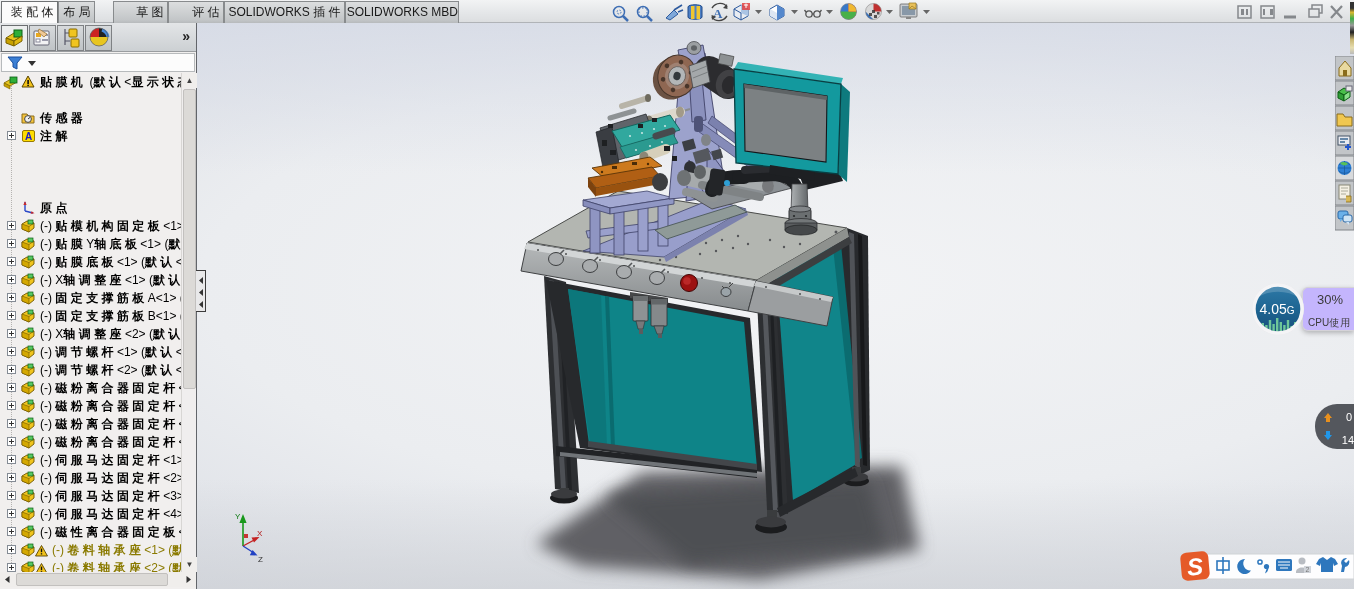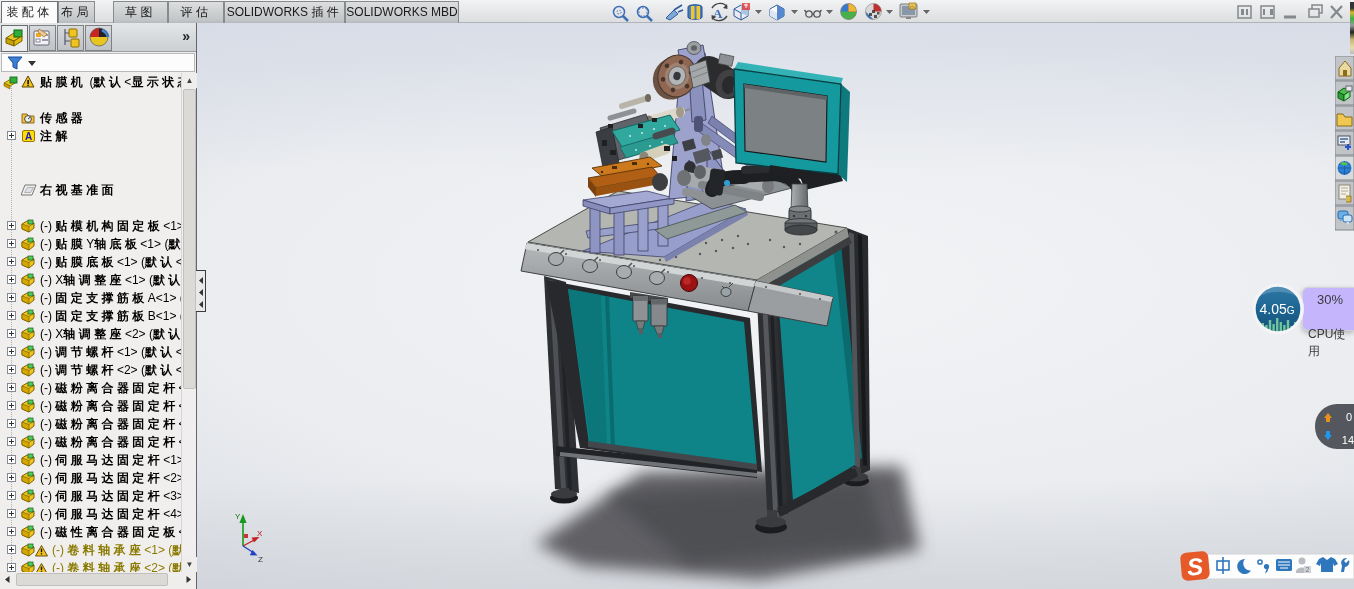--- a/index.html
+++ b/index.html
@@ -8,21 +8,21 @@
 #vp{left:197px;top:23px;width:1157px;height:566px;
 background:radial-gradient(ellipse 125% 92% at 53% 46%, #f2f3f5 0%, #ebedf0 42%, #dadde4 75%, #c9cdd8 100%);}
 #vp:before{content:"";position:absolute;left:0;top:0;right:0;height:150px;
 background:linear-gradient(180deg,#d5dae6 0%,rgba(213,218,230,0) 100%);opacity:.75}
 #vp:after{content:"";position:absolute;left:0;bottom:0;right:0;height:110px;
 background:linear-gradient(0deg,#cbced3 0%,rgba(203,206,211,0) 100%);opacity:.6}
 #machine{left:0;top:0;z-index:2}
 
 #topbar{left:0;top:0;width:1354px;height:23px;z-index:6;
 background:linear-gradient(180deg,#f2f3f4 0%,#e4e6e8 60%,#dcdee0 100%);border-bottom:1px solid #b0b3b7}
-.tab{position:absolute;top:1px;height:22px;line-height:21px;text-align:center;white-space:nowrap;overflow:hidden;
+.tab{position:absolute;top:1px;height:22px;line-height:21px;text-align:right;white-space:nowrap;overflow:hidden;
 font-size:12px;color:#1a1a1a;background:linear-gradient(180deg,#dcdedf 0%,#c3c6c8 85%,#b7babc 100%);
 border:1px solid #888b8d;border-bottom:none}
 .tab.act{background:#fbfbfb;border-color:#6f7274;z-index:2}
 
 #lp{left:0;top:23px;width:197px;height:566px;background:#f1efee;z-index:7;border-right:1px solid #62656a}
 #lpbar{position:absolute;left:0;top:0;width:196px;height:29px;background:linear-gradient(180deg,#e3e5e7,#ccd0d3);border-bottom:1px solid #9a9da0}
 .lpb{position:absolute;top:2px;width:27px;height:26px;background:linear-gradient(180deg,#d7dadc,#bfc3c6);border:1px solid #7e8184}
 .lpb.act{background:#eceeee;border-color:#6a6d70;height:27px}
 #lchev{position:absolute;right:6px;top:5px;font-size:14px;font-weight:bold;color:#222}
 #filtrow{position:absolute;left:1px;top:30px;width:194px;height:19px;background:#fcfcfc;border:1px solid #b7babc}
@@ -44,21 +44,21 @@
 #split{left:196px;top:270px;width:10px;height:42px;background:#e9e9ea;border:1px solid #3c3c3c;border-left:none;z-index:8;
 font-size:7px;color:#333;line-height:13px;text-align:center}
 
 #rtp{left:1335px;top:56px;width:19px;height:178px;z-index:6}
 #redge{left:1350px;top:2px;width:4px;height:52px;z-index:6;background:linear-gradient(180deg,#333 0%,#333 12%,#d8b731 20%,#3fae4a 32%,#9a9a9a 45%,#222 58%,#c8b571 72%,#e6ddb0 88%,#bbb 100%)}
 
 #gauge{left:1251px;top:282px;width:54px;height:54px;z-index:9}
 #cpupanel{left:1302px;top:287px;width:52px;height:44px;background:#c4b5fd;border:1px solid #d5d3d8;border-right:none;border-radius:6px 0 0 6px;z-index:8;
 box-shadow:0 2px 5px rgba(0,0,0,.25)}
 #cpupanel .l1{position:absolute;right:11px;top:4px;font-size:13px;color:#3a3a3a}
-#cpupanel .l2{position:absolute;left:5px;top:38px;font-size:12px;color:#3a3a3a}
+#cpupanel .l2{position:absolute;left:5px;top:28px;font-size:10px;color:#3a3a3a}
 #netpill{left:1315px;top:404px;width:45px;height:45px;background:#54575d;border-radius:22px 0 0 22px;z-index:9;color:#fff;font-size:11px}
 #sogou{left:1176px;top:549px;width:178px;height:32px;z-index:9}
 </style></head><body>
 <div id="root">
 <div class="abs" id="vp"></div>
 <svg class="abs" id="machine" width="1354" height="589" viewBox="0 0 1354 589">
 <defs>
  <filter id="blur8" x="-30%" y="-30%" width="160%" height="160%">
           <feGaussianBlur stdDeviation="8"></feGaussianBlur>
         </filter>
@@ -504,26 +504,27 @@
           <svg class="ticon" style="left:7px;top:4px" width="9" height="9" viewBox="0 0 9 9">
             <rect x="0.5" y="0.5" width="8" height="8" fill="#fff" stroke="#848b94"></rect>
             <path d="M2 4.5 L7 4.5 M4.5 2 L4.5 7" stroke="#333" stroke-width="1"></path>
           </svg>
           <svg class="ticon" style="left:21px" width="15" height="14" viewBox="0 0 15 14">
             <rect x="1.5" y="1.5" width="12" height="11" rx="1.5" fill="#fd0" stroke="#997a00"></rect>
             <text x="7.5" y="11" font-size="10" font-weight="bold" text-anchor="middle" fill="#1a1acc" font-family="Liberation Sans">A</text>
           </svg>
           <span style="position:absolute;left:40px;top:0"><span class="cj">注解</span></span>
         </div>
-        <div class="trow " style="top:108px">
-          <svg class="ticon" style="left:21px" width="16" height="14" viewBox="0 0 16 14">
-            <path d="M4 2 L15 2 L11 12 L0 12 Z" fill="none" stroke="#777" stroke-width="1"></path>
-            <path d="M6.5 4.5 L12.5 4.5 L9.5 9.5 L3.5 9.5 Z" fill="#dfe3e8" stroke="#999" stroke-width="0.7"></path>
-          </svg>
-          <span style="position:absolute;left:40px;top:0"><span class="cj">右视基准面</span></span>
+        <div class="trow " style="top:126px">
+          <svg class="ticon" style="left:21px" width="15" height="14" viewBox="0 0 15 14">
+            <path d="M4 1 L4 10 M4 10 L12 12" stroke="#2a48c8" stroke-width="1.4" fill="none"></path>
+            <path d="M4 0 L2.4 4 L5.6 4 Z" fill="#c82a2a"></path>
+            <path d="M13.5 12.3 L9.6 12.8 L10.6 10.2 Z" fill="#c82a2a"></path>
+          </svg>
+          <span style="position:absolute;left:40px;top:0"><span class="cj">原点</span></span>
         </div>
         <div class="trow " style="top:144px">
           <svg class="ticon" style="left:7px;top:4px" width="9" height="9" viewBox="0 0 9 9">
             <rect x="0.5" y="0.5" width="8" height="8" fill="#fff" stroke="#848b94"></rect>
             <path d="M2 4.5 L7 4.5 M4.5 2 L4.5 7" stroke="#333" stroke-width="1"></path>
           </svg>
           <svg class="ticon" style="left:20px" width="17" height="15" viewBox="0 0 17 15">
             <path d="M2 5 L7 2 L14 4 L14 9 L9 13 L2 10 Z" fill="#f0c41d" stroke="#6e5600" stroke-width="0.9"></path>
             <path d="M2 5 L9 7.5 L9 13 L2 10 Z" fill="#d4a800" stroke="#6e5600" stroke-width="0.6"></path>
             <path d="M9 7.5 L14 4" stroke="#6e5600" stroke-width="0.6"></path>

